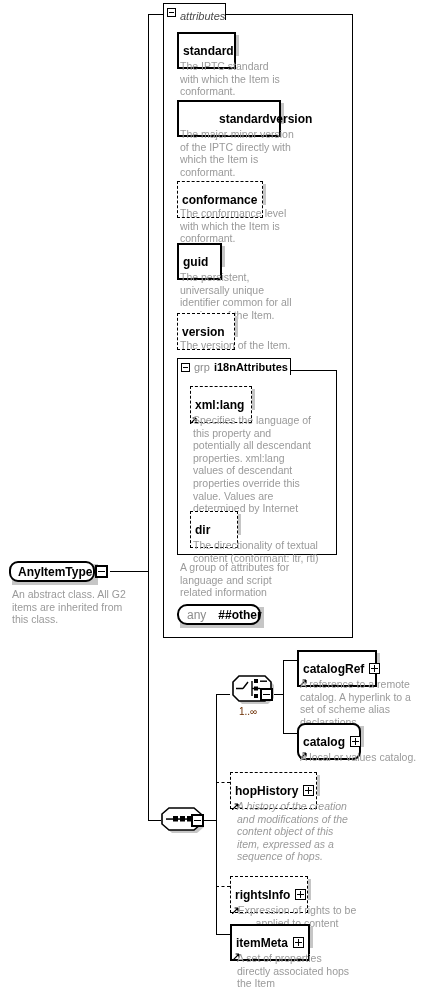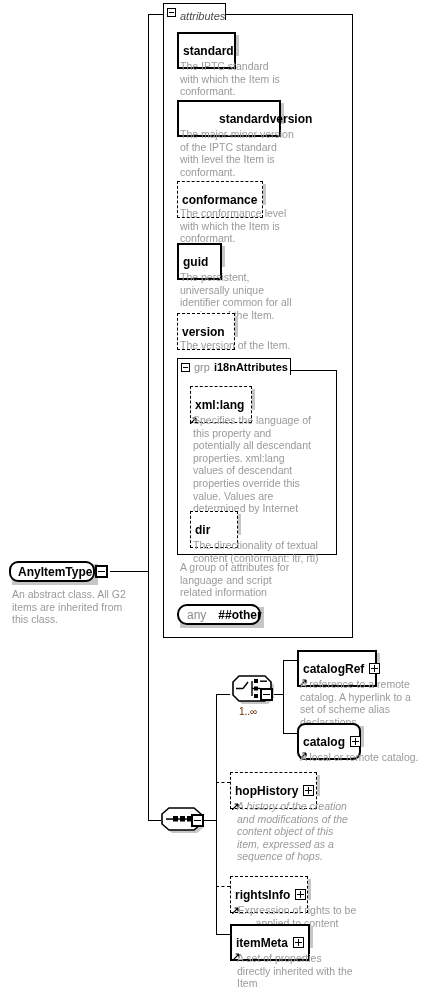--- a/index.html
+++ b/index.html
@@ -94,21 +94,21 @@
 <div class="shadow" style="left:180px;top:35px;width:59px;height:21px;"></div>
 <div class="node" style="left:177px;top:32px;width:59px;">
   <span class="lbl">standard</span>
 </div>
 <div class="doc" style="left:180px;top:60px;width:110px;">The IPTC standard with which the Item is conformant.</div>
 
 <div class="shadow" style="left:180px;top:103px;width:104px;height:21px;"></div>
 <div class="node" style="left:177px;top:100px;width:104px;padding-left:40px;">
   <span class="lbl">standardversion</span>
 </div>
-<div class="doc" style="left:180px;top:128px;width:115px;">The major-minor version of the IPTC standard with level the Item is conformant.</div>
+<div class="doc" style="left:180px;top:128px;width:115px;">The major-minor version of the IPTC directly with which the Item is conformant.</div>
 
 <div class="shadow" style="left:180px;top:184px;width:86px;height:21px;"></div>
 <div class="node opt" style="left:177px;top:181px;width:86px;">
   <span class="lbl">conformance</span>
 </div>
 <div class="doc" style="left:180px;top:207px;width:115px;">The conformance level with which the Item is conformant.</div>
 
 <div class="shadow" style="left:180px;top:246px;width:45px;height:21px;"></div>
 <div class="node" style="left:177px;top:243px;width:45px;">
   <span class="lbl">guid</span>
@@ -190,21 +190,21 @@
 <div class="doc" style="left:300px;top:678px;width:124px;">A reference to a remote catalog. A hyperlink to a set of scheme alias declarations.</div>
 
 <div class="shadow" style="left:300px;top:726px;width:64px;height:21px;"></div>
 <div class="node" style="left:297px;top:723px;width:64px;border-radius:8px;">
   <span class="lbl">catalog</span>
   <span class="tog plus"></span>
   <svg class="refarrow" viewBox="0 0 7 7" style="left:1px;bottom:-1px;">
     <path d="M0,7 L6,1 M6,1 L2.6,1 M6,1 L6,4.4" stroke="#000" stroke-width="1.2" fill="none"></path>
   </svg>
 </div>
-<div class="doc" style="left:300px;top:751px;width:124px;">A local or remote catalog.</div>
+<div class="doc" style="left:300px;top:751px;width:124px;">A local or values catalog.</div>
 
 <div class="compos" style="left:160px;top:806px;width:50px;height:30px;">
   <svg width="50" height="30" viewBox="0 0 50 30">
     <polygon points="12,27 5,21 5,11 12,5 37,5 44,11 44,21 37,27" fill="#c6c6c6" stroke="none"></polygon>
     <polygon points="9,24 2,18 2,8 9,2 34,2 41,8 41,18 34,24" fill="#fff" stroke="#000" stroke-width="1.6"></polygon>
     <rect x="6" y="12.3" width="32" height="1.5" fill="#000"></rect>
     <rect x="13" y="10" width="5" height="5.5" fill="#000"></rect>
     <rect x="20" y="10" width="5" height="5.5" fill="#000"></rect>
     <rect x="27" y="10" width="5" height="5.5" fill="#000"></rect>
   </svg>
@@ -234,13 +234,13 @@
 <div class="doc" style="left:237px;top:904px;width:120px;text-align:center;">Expression of rights to be applied to content</div>
 
 <div class="shadow" style="left:233px;top:927px;width:80px;height:21px;"></div>
 <div class="node" style="left:230px;top:924px;width:80px;">
   <span class="lbl">itemMeta</span>
   <span class="tog plus"></span>
   <svg class="refarrow" viewBox="0 0 7 7" style="left:1px;bottom:-1px;">
     <path d="M0,7 L6,1 M6,1 L2.6,1 M6,1 L6,4.4" stroke="#000" stroke-width="1.2" fill="none"></path>
   </svg>
 </div>
-<div class="doc" style="left:237px;top:952px;width:120px;">A set of properties directly inherited with the Item</div>
+<div class="doc" style="left:237px;top:952px;width:120px;">A set of properties directly associated hops the Item</div>
 
 </body></html>

